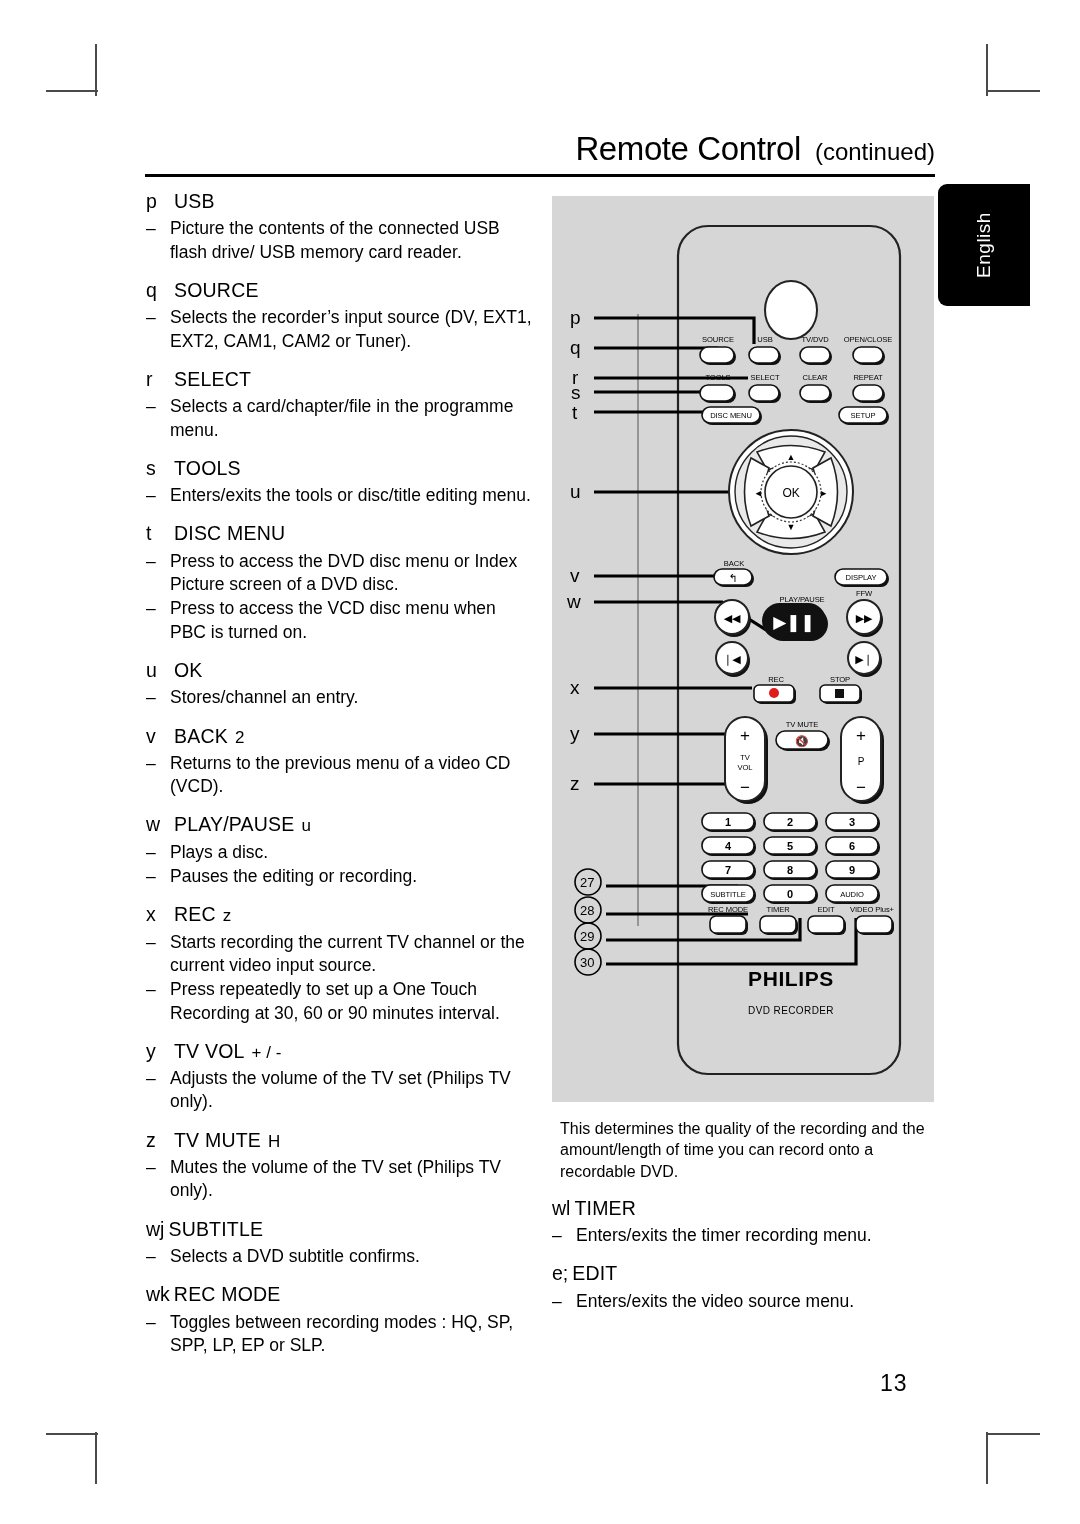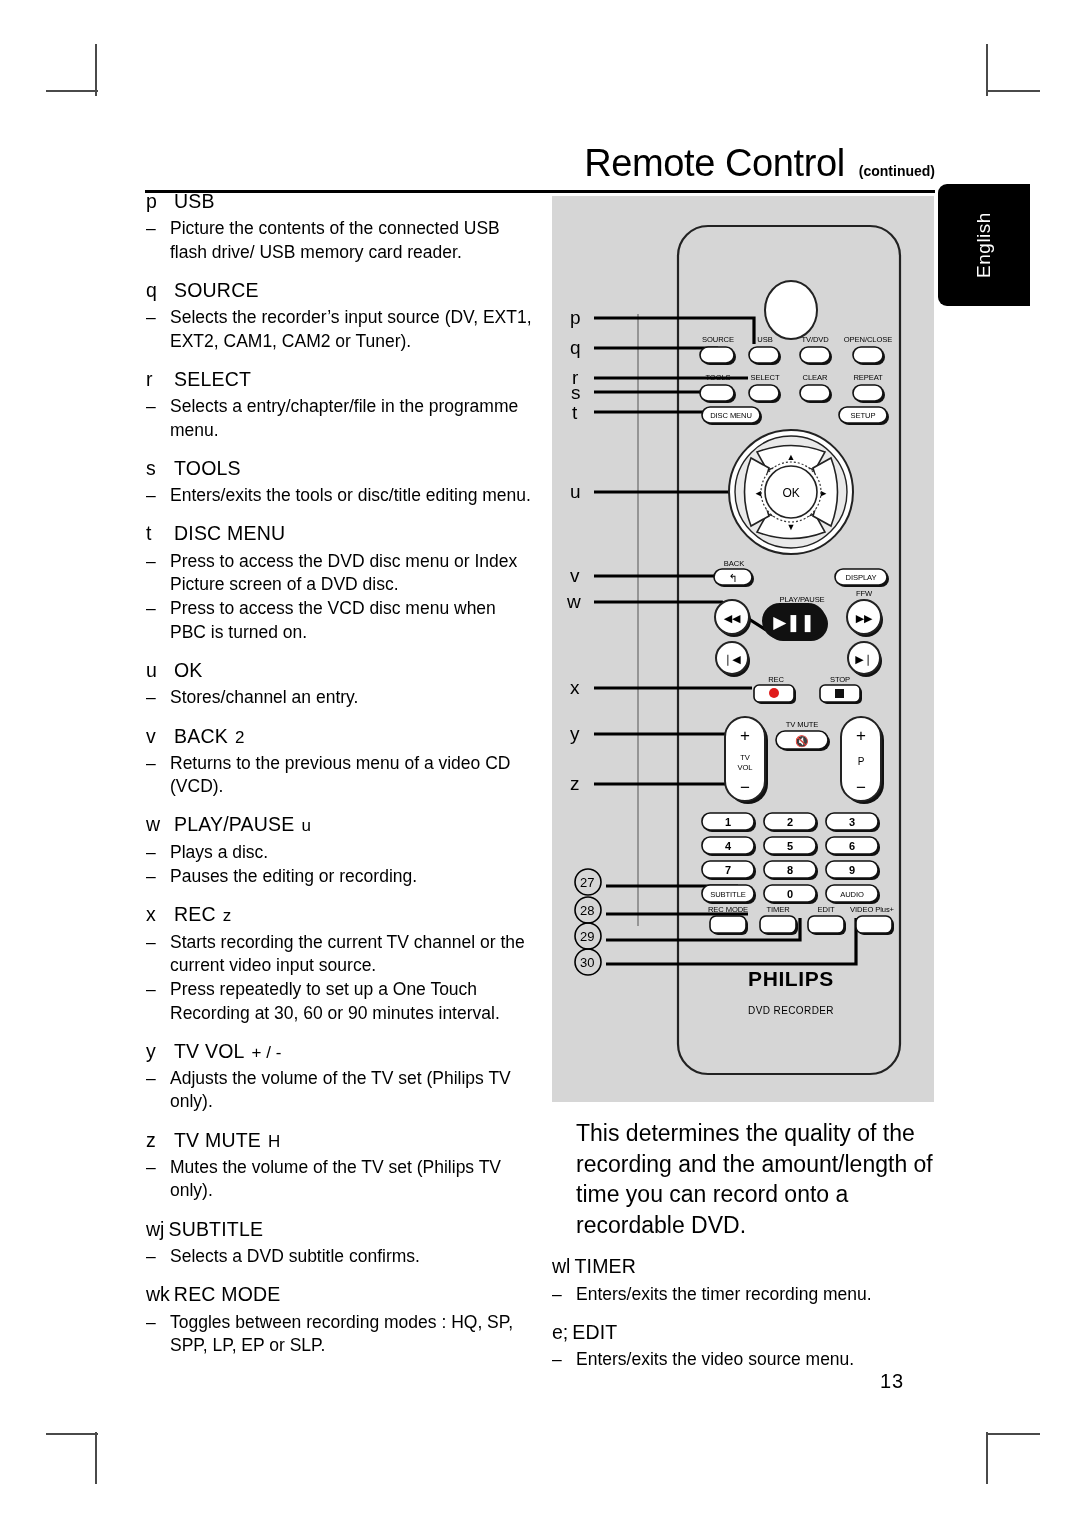--- a/index.html
+++ b/index.html
@@ -26,29 +26,28 @@
     position: absolute;
     left: 145px; top: 132px; width: 790px;
   }
   #header .title-row {
     display: flex;
     align-items: baseline;
     justify-content: flex-end;
     gap: 14px;
   }
   #page-title {
-    font-size: 38px;
+    font-size: 33px;
     font-weight: 400;
     letter-spacing: -0.4px;
     line-height: 1;
-    margin-top: 12px;
   }
   #page-subtitle {
-    font-size: 14px;
-    font-weight: 700;
+    font-size: 24px;
+    font-weight: 400;
   }
   #title-rule {
     margin-top: 8px;
     border-bottom: 3px solid #000;
     width: 100%;
   }
 
   
   #english-tab {
     position: absolute;
@@ -97,30 +96,30 @@
     margin-bottom: 1px;
   }
   .dash {
     flex: 0 0 auto;
     width: 24px;
     text-align: left;
   }
   .btext { flex: 1 1 auto; }
 
   .plain-para {
-    font-size: 23px;
+    font-size: 16px;
     line-height: 1.33;
-    margin: 0 0 15px 24px;
+    margin: 0 0 15px 8px;
   }
 
   
   #page-number {
     position: absolute;
     left: 880px; top: 1370px;
-    font-size: 20px;
+    font-size: 23px;
     letter-spacing: 1px;
   }
 
   
   #diagram-panel {
     position: absolute;
     left: 552px; top: 196px;
     width: 382px; height: 906px;
     background: #d6d6d6;
   }
@@ -215,21 +214,21 @@
         <span class="btext">Selects the recorder’s input source (DV, EXT1, EXT2, CAM1, CAM2 or Tuner).</span>
       </div>
     </div>
     <div class="entry">
       <div class="entry-head">
         <span class="entry-key">r</span>
         <span class="entry-name">SELECT</span>
       </div>
       <div class="bullet">
         <span class="dash">–</span>
-        <span class="btext">Selects a entry/chapter/file in the programme menu.</span>
+        <span class="btext">Selects a card/chapter/file in the programme menu.</span>
       </div>
     </div>
     <div class="entry">
       <div class="entry-head">
         <span class="entry-key">s</span>
         <span class="entry-name">TOOLS</span>
       </div>
       <div class="bullet">
         <span class="dash">–</span>
         <span class="btext">Enters/exits the tools or disc/title editing menu.</span>

